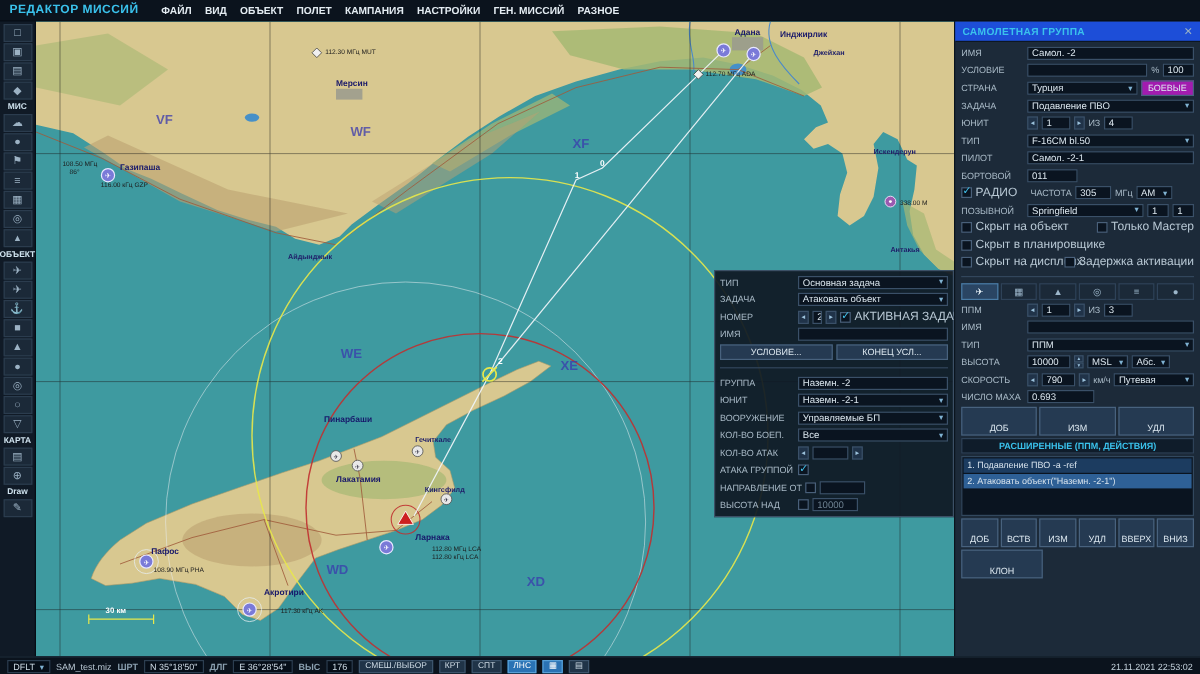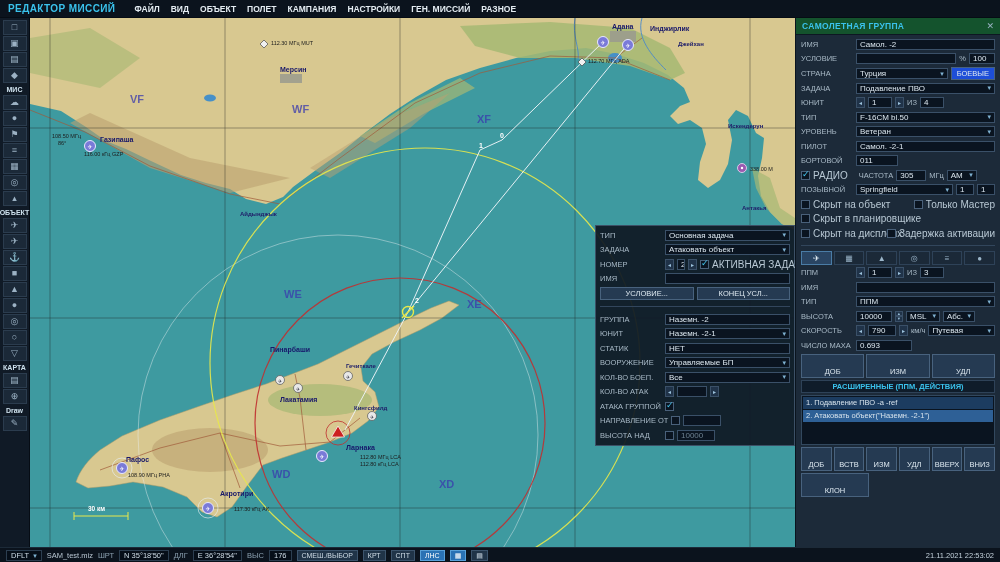--- a/index.html
+++ b/index.html
@@ -36,41 +36,41 @@
 .stp{width:9px;height:11px;flex:0 0 9px;background:#203349;border:1px solid #3a5068;color:#9cc2dc;font-size:6px;line-height:10px;text-align:center}
 .spin{display:flex;flex-direction:column;width:8px;flex:0 0 8px}
 .spin>div{height:5.5px;background:#203349;border:1px solid #3a5068;color:#9cc2dc;font-size:4.5px;line-height:4px;text-align:center}
 .btn{height:13px;background:#253a52;border:1px solid #48627e;color:#dde8f0;font-size:7.5px;line-height:12px;text-align:center;padding:0 5px;white-space:nowrap}
 .unit{font-size:7.5px;color:#a9bac7;white-space:nowrap}
 
 .taskpanel{position:absolute;left:565px;top:207px;width:200px;background:rgba(15,24,36,.93);border:1px solid #3c5066;padding:3px 4px;display:flex;flex-direction:column;gap:2px}
 .tpgap{height:5px;border-bottom:1px solid #32465c;margin-bottom:4px}
 
 .rightpanel{position:absolute;left:795px;top:18px;width:205px;height:529px;background:#1c2a39;border-left:1px solid #0a141e;display:flex;flex-direction:column}
-.rphead{height:17px;background:#14532d;display:flex;align-items:center;padding:0 6px;border-bottom:1px solid #0d1722;flex:0 0 17px}
+.rphead{height:17px;background:#1d4ed8;display:flex;align-items:center;padding:0 6px;border-bottom:1px solid #0d1722;flex:0 0 17px}
 .rptitle{color:#3ac2ec;font-size:8.5px;font-weight:bold;letter-spacing:.3px}
 .close{margin-left:auto;color:#9ab2c4;font-size:9px}
 .rpbody{flex:1;display:flex;flex-direction:column;gap:2px;padding:3px 5px;overflow:hidden}
 .sep{height:1px;background:#32465c;margin:3px 0;flex:0 0 1px}
 .advhead{background:#0f1c2a;border:1px solid #2e4258;color:#3ac2ec;font-size:7.5px;font-weight:bold;text-align:center;height:13px;line-height:12px}
 .alist{background:#0a1420;border:1px solid #32485e;height:50px;display:flex;flex-direction:column;gap:1px;padding:1px}
 .aitem{font-size:7.5px;color:#d6e2ec;padding:1px 3px;height:12px;white-space:nowrap;overflow:hidden}
 .aitem.s1{background:#1c3c60}
 .aitem.s2{background:#2e6096}
 .tabs{display:flex;gap:2px}
 .tab{flex:1;height:14px;background:#1b2938;border:1px solid #2e4258;color:#9cb6ca;font-size:8px;text-align:center;line-height:13px}
 .tab.active{background:#2a4563;border-color:#4a7ca6;color:#e8f2f8}
 .btnrow{display:flex;gap:2px}
 .btnrow .btn{flex:1;padding:11px 2px}
 
 .statusbar{position:absolute;left:0;bottom:0;width:1000px;height:15px;background:#0b131d;border-top:1px solid #1c2a38;display:flex;align-items:center;gap:5px;padding:0 6px;font-size:7.5px;color:#b8c6d2}
 .chip{background:#060e18;border:1px solid #2c3e50;height:11px;line-height:10px;padding:0 4px;color:#cfdce6;white-space:nowrap}
 .sbtn{background:#203448;border:1px solid #3c546c;height:11px;line-height:10px;padding:0 4px;font-size:7px;color:#cfdce6;white-space:nowrap}
 .sbtn.active{background:#2a72b4;border-color:#57a0d8;color:#fff}
-.slabel{color:#8ba0b0;font-weight:normal}
+.slabel{color:#8ba0b0;font-weight:bold}
 .dtime{margin-left:auto;color:#c4d2dc}
 </style>
 </head>
 <body>
 
 <div id="app">
 
   <div class="topbar">
     <span class="apptitle">РЕДАКТОР МИССИЙ</span>
     <span class="mitem">ФАЙЛ</span>
@@ -312,26 +312,20 @@
           </div>
       </div>
       <div class="prow">
         <span class="plabel">ЮНИТ</span>
         <div class="inp grow">
           <span>Наземн. -2-1</span>
           <span class="caret">▾</span>
         </div>
       </div>
       <div class="prow">
-        <span class="plabel">СТАТИК</span>
-        <div class="inp grow">
-            <span>НЕТ</span>
-          </div>
-      </div>
-      <div class="prow">
         <span class="plabel">ВООРУЖЕНИЕ</span>
         <div class="inp grow">
           <span>Управляемые БП</span>
           <span class="caret">▾</span>
         </div>
       </div>
       <div class="prow">
         <span class="plabel">КОЛ-ВО БОЕП.</span>
         <div class="inp grow">
           <span>Все</span>
@@ -388,21 +382,21 @@
         <div class="inp" style="width:26px">
             <span>100</span>
           </div>
       </div>
       <div class="prow">
         <span class="plabel w52">СТРАНА</span>
         <div class="inp grow">
           <span>Турция</span>
           <span class="caret">▾</span>
         </div>
-        <div class="btn" style="background:#1d4ed8">БОЕВЫЕ</div>
+        <div class="btn" style="background:#a21caf">БОЕВЫЕ</div>
       </div>
       <div class="prow">
         <span class="plabel w52">ЗАДАЧА</span>
         <div class="inp grow">
           <span>Подавление ПВО</span>
           <span class="caret">▾</span>
         </div>
       </div>
       <div class="prow">
         <span class="plabel w52">ЮНИТ</span>
@@ -413,27 +407,20 @@
         <div class="stp">▸</div>
         <span class="unit">ИЗ</span>
         <div class="inp" style="width:24px">
             <span>4</span>
           </div>
       </div>
       <div class="prow">
         <span class="plabel w52">ТИП</span>
         <div class="inp grow">
           <span>F-16CM bl.50</span>
-          <span class="caret">▾</span>
-        </div>
-      </div>
-      <div class="prow">
-        <span class="plabel w52">УРОВЕНЬ</span>
-        <div class="inp grow">
-          <span>Ветеран</span>
           <span class="caret">▾</span>
         </div>
       </div>
       <div class="prow">
         <span class="plabel w52">ПИЛОТ</span>
         <div class="inp grow">
             <span>Самол. -2-1</span>
           </div>
       </div>
       <div class="prow">

